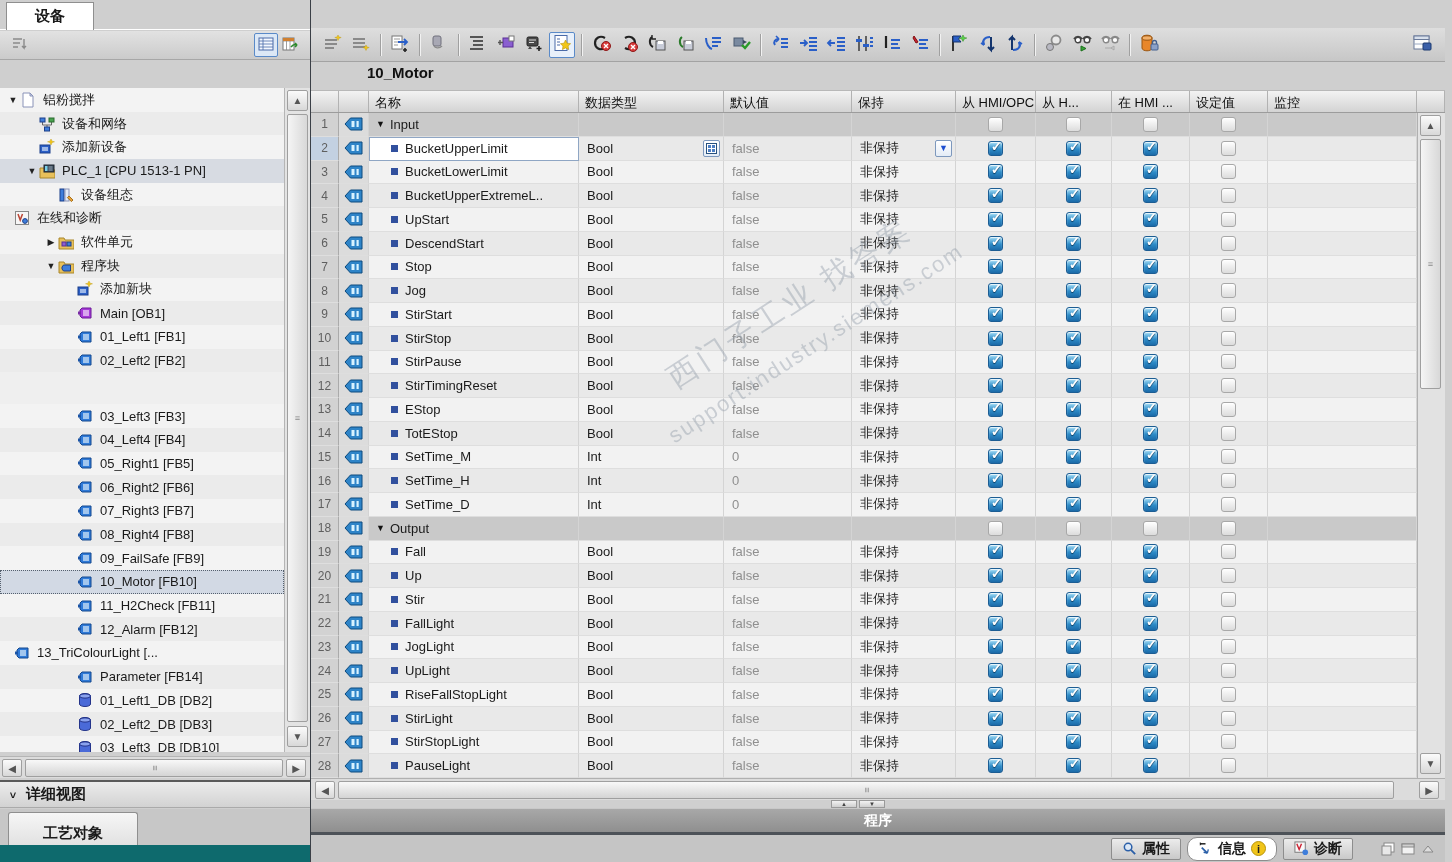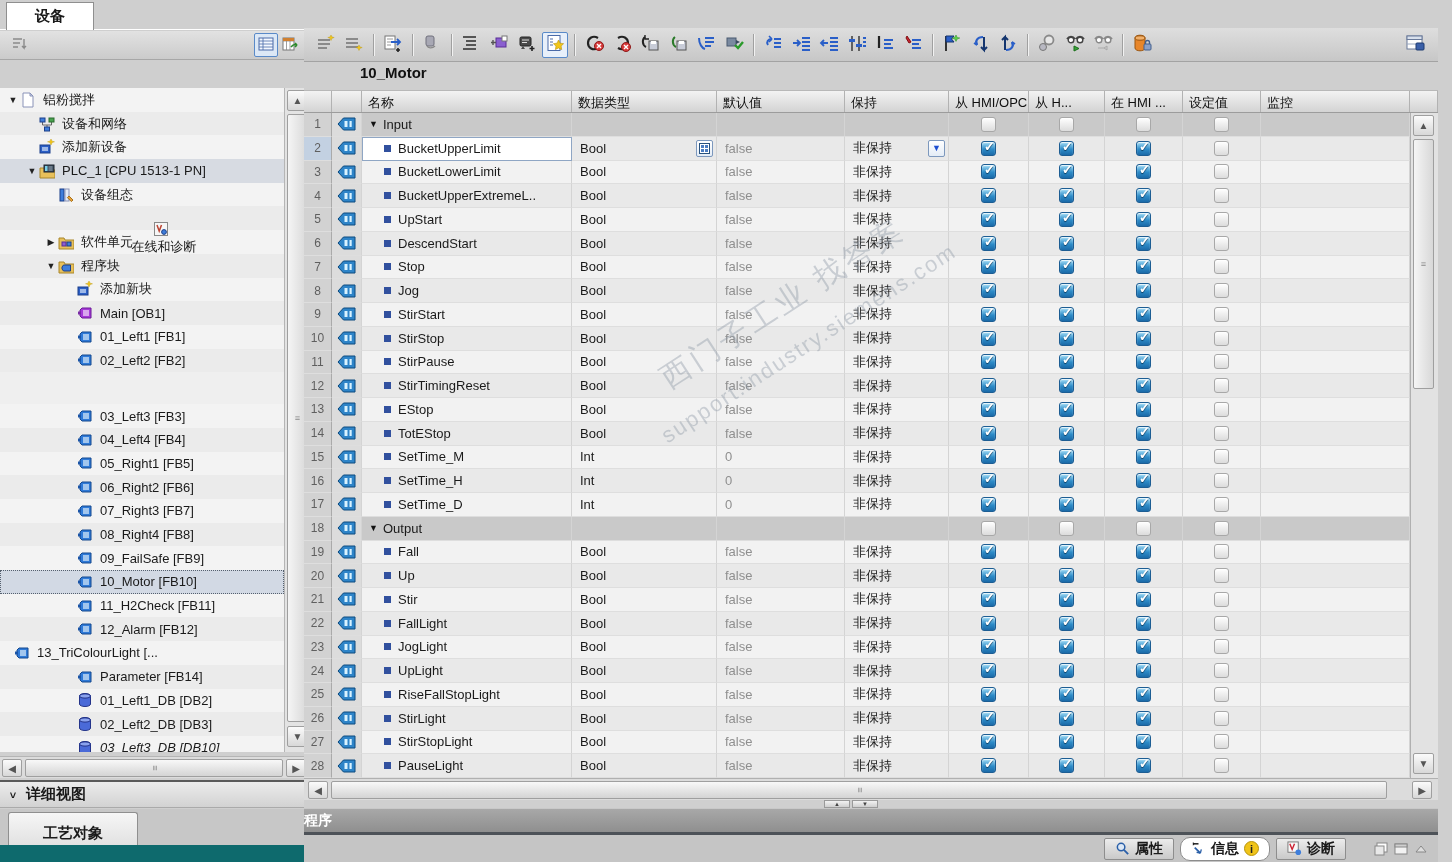--- a/index.html
+++ b/index.html
@@ -53,21 +53,21 @@
                    background:linear-gradient(#ececec,#d2d2d2); border-top:2px solid #5a5a5a; border-bottom:1px solid #aaa;
                    display:flex; align-items:center; font-weight:bold; font-size:15px; }
   .detail-header .chev { width:26px; text-align:center; font-size:11px; font-weight:bold; }
   .lp-bottomtabs { position:absolute; top:809px; left:0; width:310px; height:36px; background:#c7c7c7; }
   .lp-bottomtab { position:absolute; left:8px; top:3px; width:130px; height:42px;
                   background:linear-gradient(#f6f6f6,#dcdcdc); border:1px solid #8f8f8f; border-bottom:none;
                   border-radius:3px 3px 0 0; display:flex; align-items:center; justify-content:center; font-weight:bold; font-size:15px; }
   .lp-teal { position:absolute; top:845px; left:0; width:310px; height:17px; background:#0e6a6d; }
 
   
-  .rp { position:absolute; left:304px; top:0; width:1134px; height:862px; background:#cfcfcf; }
+  .rp { position:absolute; left:311px; top:0; width:1134px; height:862px; background:#cfcfcf; }
   .rp-toolbar { position:absolute; top:28px; left:0; right:0; height:34px;
                 background:linear-gradient(#dedede,#c7c7c7); border-bottom:1px solid #a3a3a3;
                 display:flex; align-items:center; padding-left:8px; }
   .rtb-btn { width:26px; height:26px; display:flex; align-items:center; justify-content:center; margin:0 1px; }
   .rtb-btn svg { width:21px; height:21px; }
   .rtb-btn.active { border:1px solid #5a8ac8; background:#e8f0fa; border-radius:2px; }
   .rtb-sep { width:1px; height:22px; background:#a0a0a0; margin:0 5px; box-shadow:1px 0 0 #f2f2f2; }
   .rtb-right { margin-left:auto; margin-right:10px; }
 
   .rp-title { position:absolute; top:64px; left:56px; font-weight:bold; font-size:15px; color:#111; }
@@ -114,21 +114,21 @@
   .mini-btn .dd-arrow { color:#1d4ed0; font-size:9px; }
 
   .rp-vscroll { position:absolute; left:1106px; top:113px; width:28px; height:665px; background:#e2e2e2; border-left:1px solid #b0b0b0; }
   .rp-hscroll { position:absolute; top:778px; left:0; width:1134px; height:22px; background:#dcdcdc; border-top:1px solid #b0b0b0; }
 
   .split-btns { position:absolute; top:800px; left:520px; display:flex; gap:2px; }
   .split-btn { width:26px; height:8px; background:linear-gradient(#f2f2f2,#cfcfcf); border:1px solid #9a9a9a;
                display:flex; align-items:center; justify-content:center; font-size:6px; color:#444; }
 
   .program-bar { position:absolute; top:808px; left:0; width:1134px; height:24px;
-                 background:linear-gradient(#a8a8a8,#8f8f8f); display:flex; align-items:center; 
+                 background:linear-gradient(#a8a8a8,#8f8f8f); display:flex; align-items:center; justify-content:center;
                  color:#ffffff; font-weight:bold; font-size:14px; border-top:1px solid #c8c8c8; }
   .dark-line { position:absolute; top:832px; left:0; width:1134px; height:3px; background:#4d5258; }
   .statusbar { position:absolute; top:835px; left:0; width:1134px; height:27px; background:#c5c5c5;
                display:flex; align-items:center; justify-content:flex-end; padding-right:10px; gap:6px; }
   .st-btn { height:22px; padding:0 10px; display:flex; align-items:center; gap:5px; font-weight:bold; font-size:14px;
             background:linear-gradient(#ececec,#c9c9c9); border:1px solid #8d8d8d; border-radius:2px; }
   .st-btn.pressed { background:#ffffff; height:24px;border-radius:10px; }
   .st-btn svg { width:15px; height:15px; }
   .info-i { width:15px; height:15px; border-radius:50%; background:#f0c419; color:#222; font-size:11px; font-weight:bold;
             display:flex; align-items:center; justify-content:center; border:1px solid #b8940a; }
@@ -222,21 +222,21 @@
         <span class="tree-exp"></span>
         <span class="tree-ico">
           <svg viewBox="0 0 16 16">
             <rect x="2" y="2" width="4" height="12" fill="#3f7edb" stroke="#1b3f8a"></rect>
             <rect x="7" y="2" width="4" height="12" fill="#e6edf8" stroke="#8a93b8"></rect>
             <path d="M11 9l4 4-1.6 1.6-4-4z" fill="#e8a23a" stroke="#a8721a"></path>
           </svg>
         </span>
         <span class="tree-label">设备组态</span>
       </div>
-      <div class="tree-row" style="padding-left: 44px; flex-direction: column;">
+      <div class="tree-row" style="">
         <span class="tree-exp"></span>
         <span class="tree-ico">
           <svg viewBox="0 0 16 16">
             <rect x="1.5" y="1.5" width="13" height="13" fill="#f6f6f6" stroke="#888"></rect>
             <path d="M4 4l2.2 6L8.5 4" stroke="#b43" stroke-width="1.5" fill="none"></path>
             <circle cx="11" cy="11" r="2.4" fill="#3f7edb" stroke="#1b3f8a"></circle>
           </svg>
         </span>
         <span class="tree-label">在线和诊断</span>
       </div>
@@ -450,21 +450,21 @@
       <div class="tree-row" style="padding-left: 63px;">
         <span class="tree-exp"></span>
         <span class="tree-ico">
           <svg viewBox="0 0 16 16">
             <path d="M2.5 4c0-1.5 2.5-2.5 5.5-2.5S13.5 2.5 13.5 4v8c0 1.5-2.5 2.5-5.5 2.5S2.5 13.5 2.5 12z" fill="#4a6ad8" stroke="#24348a"></path>
             <ellipse cx="8" cy="4" rx="5.5" ry="2.1" fill="#8aa2ee" stroke="#24348a"></ellipse>
           </svg>
         </span>
         <span class="tree-label">02_Left2_DB [DB3]</span>
       </div>
-      <div class="tree-row" style="padding-left: 63px; font-style: italic;">
+      <div class="tree-row" style="padding-left: 63px;">
         <span class="tree-exp"></span>
         <span class="tree-ico">
           <svg viewBox="0 0 16 16">
             <path d="M2.5 4c0-1.5 2.5-2.5 5.5-2.5S13.5 2.5 13.5 4v8c0 1.5-2.5 2.5-5.5 2.5S2.5 13.5 2.5 12z" fill="#4a6ad8" stroke="#24348a"></path>
             <ellipse cx="8" cy="4" rx="5.5" ry="2.1" fill="#8aa2ee" stroke="#24348a"></ellipse>
           </svg>
         </span>
         <span class="tree-label">03_Left3_DB [DB10]</span>
       </div>
       <div class="tree-row" style="padding-left: 40px;">

